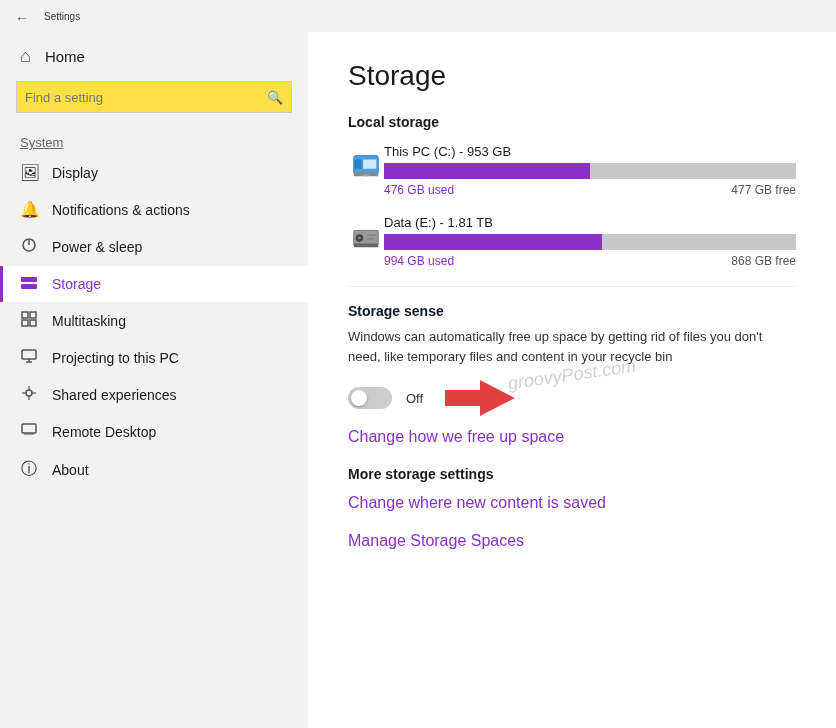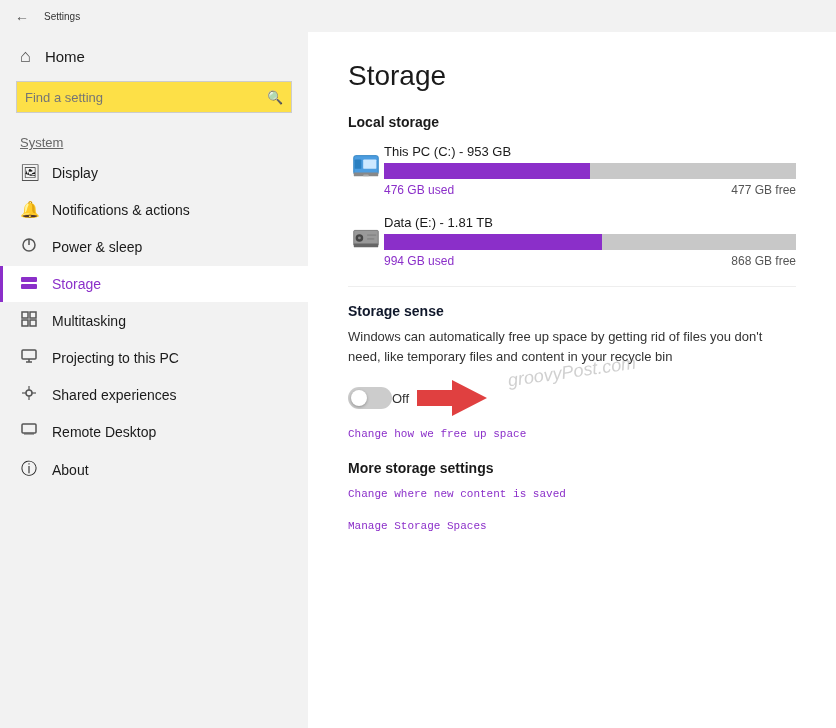--- a/index.html
+++ b/index.html
@@ -203,21 +203,21 @@
     .storage-sense-desc {
       font-size: 13px;
       color: #333;
       line-height: 1.5;
       margin-bottom: 14px;
       max-width: 420px;
     }
     .toggle-row {
       display: flex;
       align-items: center;
-      gap: 0;
+      gap: 14px;
       margin-bottom: 12px;
       position: relative;
     }
     .toggle-switch {
       width: 44px;
       height: 22px;
       background: #ccc;
       border-radius: 11px;
       position: relative;
       cursor: pointer;
@@ -232,26 +232,25 @@
       position: absolute;
       left: 3px;
       box-shadow: 0 1px 3px rgba(0,0,0,0.3);
     }
     .toggle-label {
       font-size: 13px;
       color: #333;
     }
     .change-link {
       color: #8b2fc9;
-      font-size: 11px;
+      font-size: 16px;
       cursor: pointer;
       text-decoration: none;
       display: block;
       margin-bottom: 20px;
-      font-family: Liberation Mono, monospace;
     }
     .more-storage-title {
       font-size: 14px;
       font-weight: 600;
       color: #1a1a1a;
       margin-bottom: 12px;
     }
     
     .watermark {
       position: absolute;

